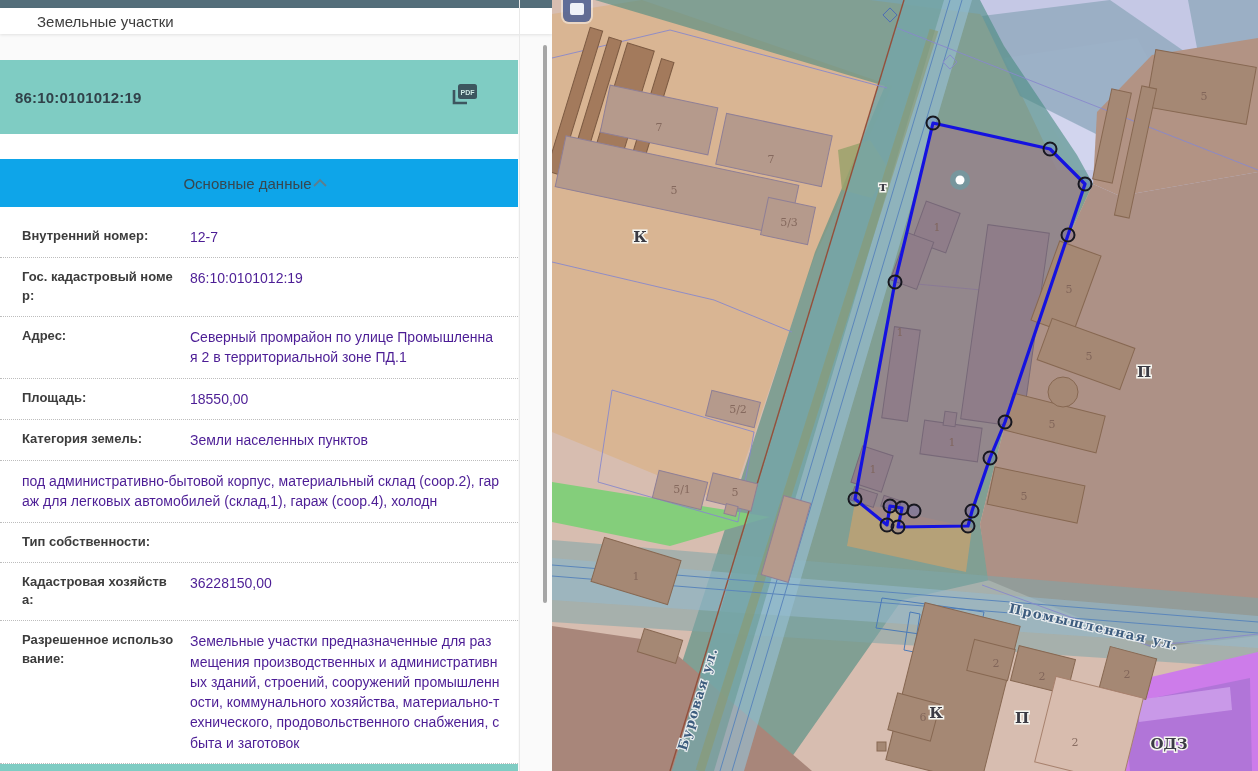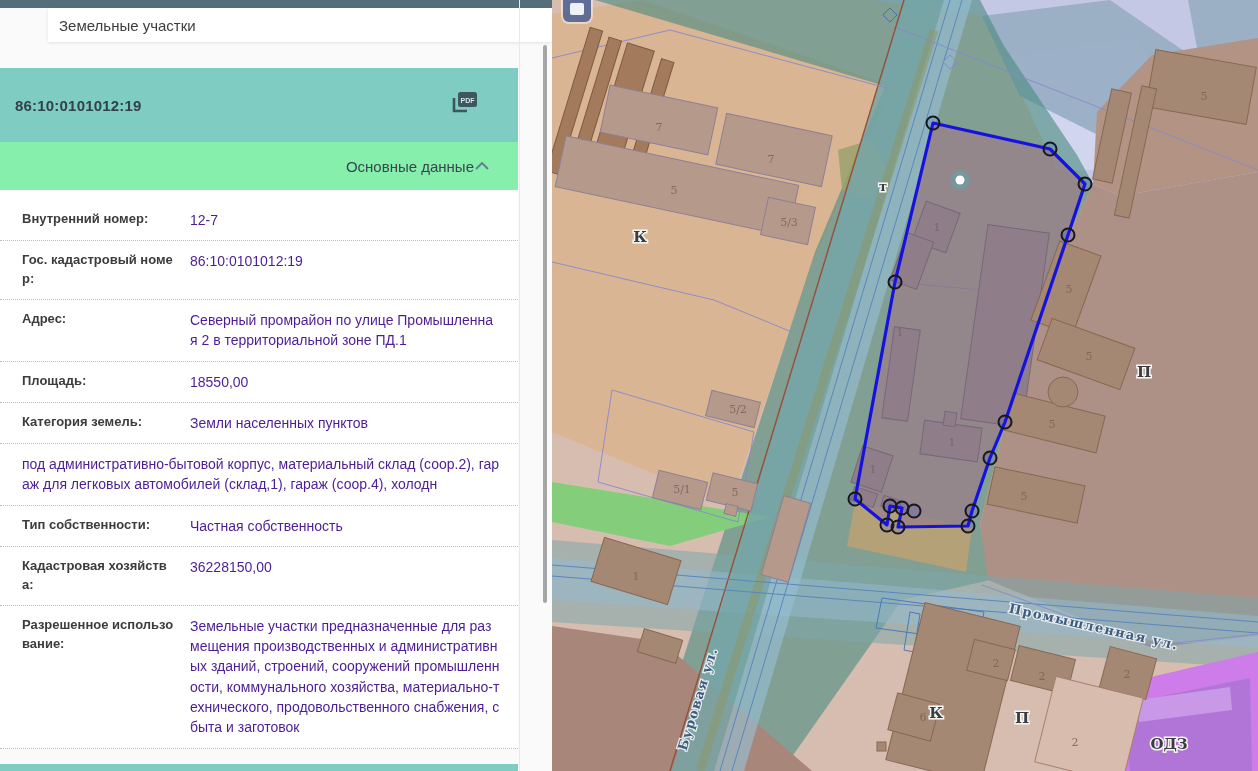--- a/index.html
+++ b/index.html
@@ -2,27 +2,27 @@
 <html><head>
 <meta charset="utf-8">
 <style>
   html,body{margin:0;padding:0;}
   body{width:1258px;height:771px;overflow:hidden;font-family:"Liberation Sans",sans-serif;background:#fff;}
   .app{display:flex;width:1258px;height:771px;}
 
   
   .left{position:relative;width:552px;height:771px;flex:none;background:#fafafa;overflow:hidden;}
   .topbar{height:8px;background:#546e7a;}
-  .phead{background:#fff;height:34px;display:flex;align-items:center;padding:0 11px;box-shadow:0 1px 3px rgba(0,0,0,.10);margin-left:48px;}
+  .phead{background:#fff;height:26px;display:flex;align-items:center;padding:0 37px;box-shadow:0 1px 3px rgba(0,0,0,.10);}
   .phead .ptitle{font-size:15px;color:#3d3d3d;}
   .card{width:518px;background:#fff;margin-top:26px;}
   .tealhead{background:#7fccc3;height:74px;display:flex;align-items:center;justify-content:space-between;padding:0 40px 0 15px;}
   .code{font-weight:bold;font-size:15px;color:#31424a;letter-spacing:.2px;}
   .pdfbtn{cursor:pointer;display:block;}
-  .secrow{height:48px;display:flex;align-items:center;justify-content:flex-end;padding:0 28px 0 21px;background:#86efac;}
+  .secrow{height:48px;display:flex;align-items:center;justify-content:center;padding:0 28px 0 21px;background:#0ea5e9;margin-top:25px;}
   .sectitle{font-size:15px;color:#37474f;}
   .rows{background:#fff;padding-top:10px;}
   .frow{display:flex;padding:10px 18px 10px 22px;border-bottom:1px dotted #bdbdbd;}
   .flabel{width:156px;flex:none;font-weight:bold;font-size:13px;color:#3c3c3c;line-height:1.45;word-break:break-all;padding-right:12px;}
   .fvalue{flex:1;font-size:14px;color:#4c1d95;line-height:1.45;word-break:break-all;}
   .tealstrip{position:absolute;bottom:0;left:0;width:518px;height:7px;background:#7fccc3;}
   .cardedge{position:absolute;top:0;left:519px;width:1px;height:771px;background:#e9e9e9;}
   .thumb{position:absolute;top:45px;right:5px;width:4px;height:558px;background:#a6a6a6;border-radius:2px;}
 
   
@@ -83,21 +83,20 @@
           </div>
           <div class="frow">
             <div class="flabel">Категория земель:</div>
             <div class="fvalue">Земли населенных пунктов</div>
           </div>
           <div class="frow">
             <div class="fvalue">под административно-бытовой корпус, материальный склад (соор.2), гараж для легковых автомобилей (склад,1), гараж (соор.4), холодн</div>
           </div>
           <div class="frow">
             <div class="flabel">Тип собственности:</div>
-            <div class="fvalue">Частная собственность</div>
           </div>
           <div class="frow">
             <div class="flabel">Кадастровая хозяйства:</div>
             <div class="fvalue">36228150,00</div>
           </div>
           <div class="frow">
             <div class="flabel">Разрешенное использование:</div>
             <div class="fvalue">Земельные участки предназначенные для размещения производственных и административных зданий, строений, сооружений промышленности, коммунального хозяйства, материально-технического, продовольственного снабжения, сбыта и заготовок</div>
           </div>
         </div>

